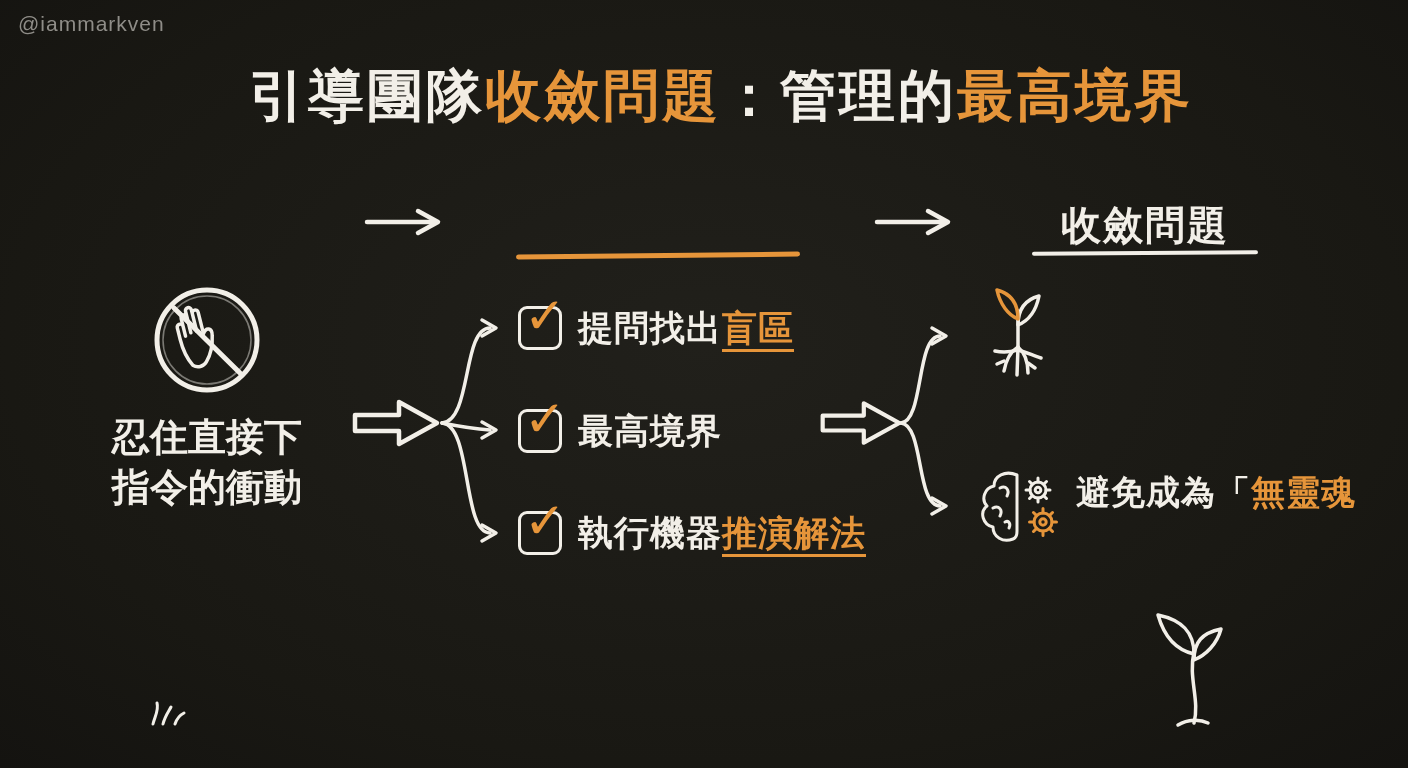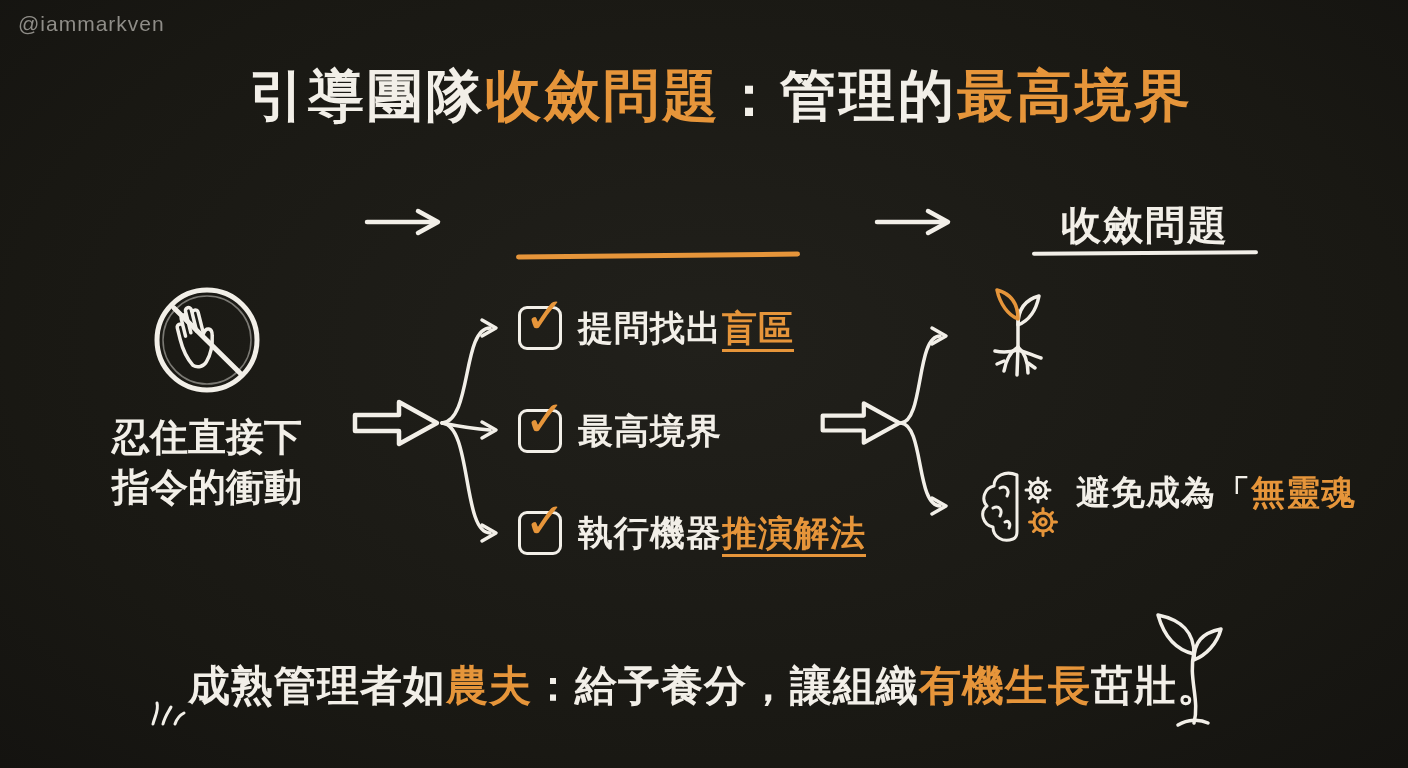--- a/index.html
+++ b/index.html
@@ -150,23 +150,20 @@
     <g stroke="#e6953a">
       <circle cx="71" cy="62" r="9"></circle>
         <circle cx="71" cy="62" r="3.2"></circle>
       <path d="M80 62 L84.5 62 M77.4 68.4 L80.5 71.5 M71 71 L71 75.5 M64.6 68.4 L61.5 71.5 M62 62 L57.5 62 M64.6 55.6 L61.5 52.5 M71 53 L71 48.5 M77.4 55.6 L80.5 52.5"></path>
     </g>
   </svg>
   <div id="avoid-text" class="abs outcome-text">
     <div><span>避免成為「</span><span class="accent">無靈魂</span></div>
   </div>
 
-  <div id="footer-sentence" class="abs">
-    <span>成熟管理者如</span><span class="accent">農夫</span><span>：給予養分，讓組織</span><span class="accent">有機生長</span><span>茁壯。</span>
-  </div>
 
   <svg class="abs" style="left:1136px;top:600px;" width="105" height="130" viewBox="0 0 105 130" fill="none" stroke="#f2efe8" stroke-width="3.5" stroke-linecap="round" stroke-linejoin="round">
     <path d="M58 123 C64 100 52 78 58 52"></path>
     <path d="M58 54 C40 50 28 36 22 15 C46 20 58 32 58 54 Z"></path>
     <path d="M58 60 C70 55 81 44 85 29 C66 33 58 42 58 60 Z"></path>
     <path d="M42 125 C52 119 64 119 72 123"></path>
   </svg>
   <svg class="abs" style="left:146px;top:700px;" width="70" height="26" viewBox="0 0 70 26" fill="none" stroke="#f2efe8" stroke-width="3" stroke-linecap="round">
     <path d="M7 24 C9 16 13 10 11 3"></path>
     <path d="M17 24 C19 16 23 11 25 7"></path>

